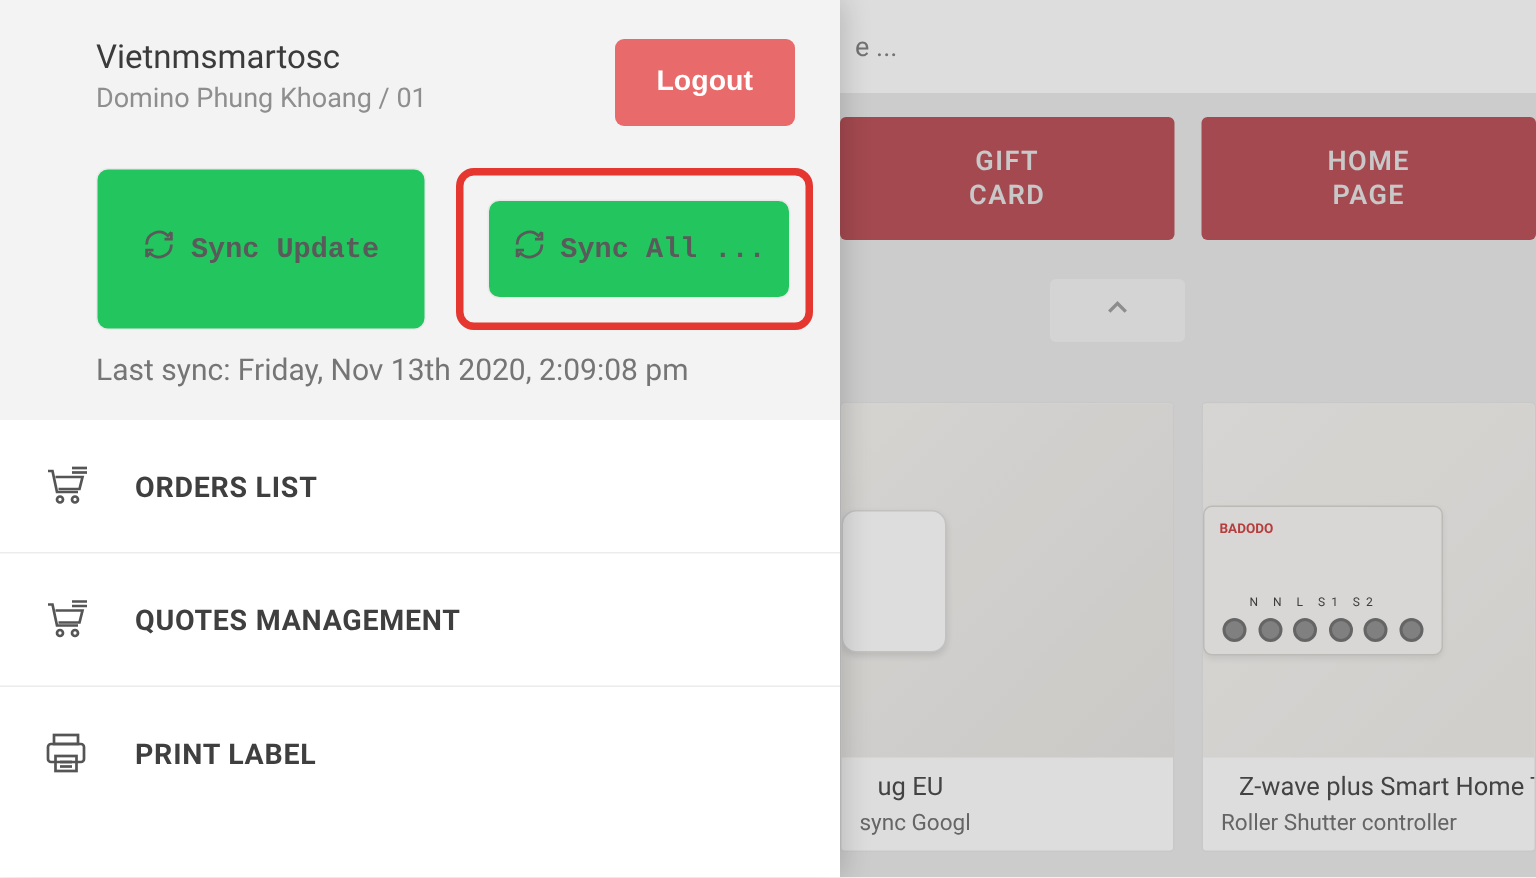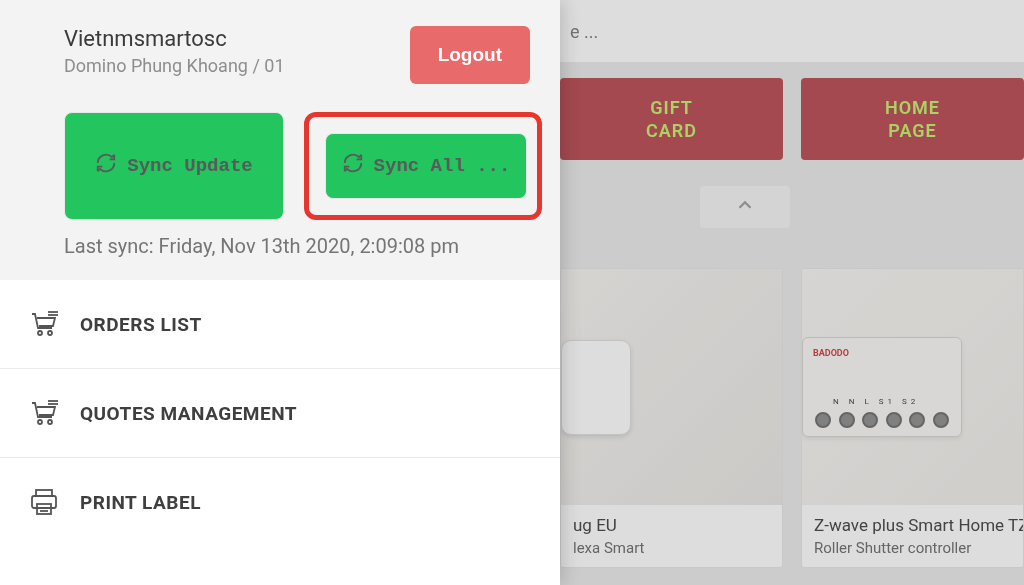--- a/index.html
+++ b/index.html
@@ -32,21 +32,21 @@
       top: 78px;
       left: 560px;
       right: 0;
       display: flex;
       gap: 18px;
     }
     .bg-tab {
       flex: 1;
       height: 82px;
       background: #b5424a;
-      color: #bef264;
+      color: #e5e5e5;
       font-weight: 600;
       font-size: 18px;
       letter-spacing: 1px;
       display: flex;
       align-items: center;
       justify-content: center;
       text-align: center;
       border-radius: 4px;
       line-height: 1.3;
     }
@@ -139,20 +139,21 @@
       border-radius: 10px;
       border: 1px solid #ddd;
       box-shadow: 0 2px 5px rgba(0,0,0,0.12);
     }
     .bg-card-title {
       padding: 10px 12px 4px;
       font-size: 17px;
       color: #3a3a3a;
       white-space: nowrap;
       overflow: hidden;
+      margin-left: 12px;
     }
     .bg-card-sub {
       padding: 0 12px 10px;
       font-size: 15px;
       color: #666;
       white-space: nowrap;
       overflow: hidden;
     }
     .dim-overlay {
       position: absolute;
@@ -235,21 +236,21 @@
     .last-sync {
       font-size: 20px;
       color: #757575;
     }
     .sb-menu {
       background: #fff;
     }
     .menu-item {
       display: flex;
       align-items: center;
-      gap: 20px;
+      gap: 30px;
       padding: 28px 30px 28px 28px;
       border-bottom: 1px solid #ececec;
       cursor: pointer;
     }
     .menu-item:last-child { border-bottom: none; }
     .menu-icon {
       width: 32px;
       height: 32px;
       color: #555;
       flex-shrink: 0;
@@ -286,21 +287,21 @@
         </svg>
     </span>
   </div>
 
   <div class="bg-products">
     <div class="bg-card">
       <div class="bg-card-img">
         <div class="plug-shape"></div>
       </div>
       <div class="bg-card-title">ug EU</div>
-      <div class="bg-card-sub">lexa Smart</div>
+      <div class="bg-card-sub">sync Googl</div>
     </div>
     <div class="bg-card">
       <div class="bg-card-img device">
         <div class="device-box">
           <div class="device-label">BADODO</div>
           <div class="device-pins">N N L S1 S2</div>
           <div class="device-terminals">
               <span></span>
               <span></span>
               <span></span>

